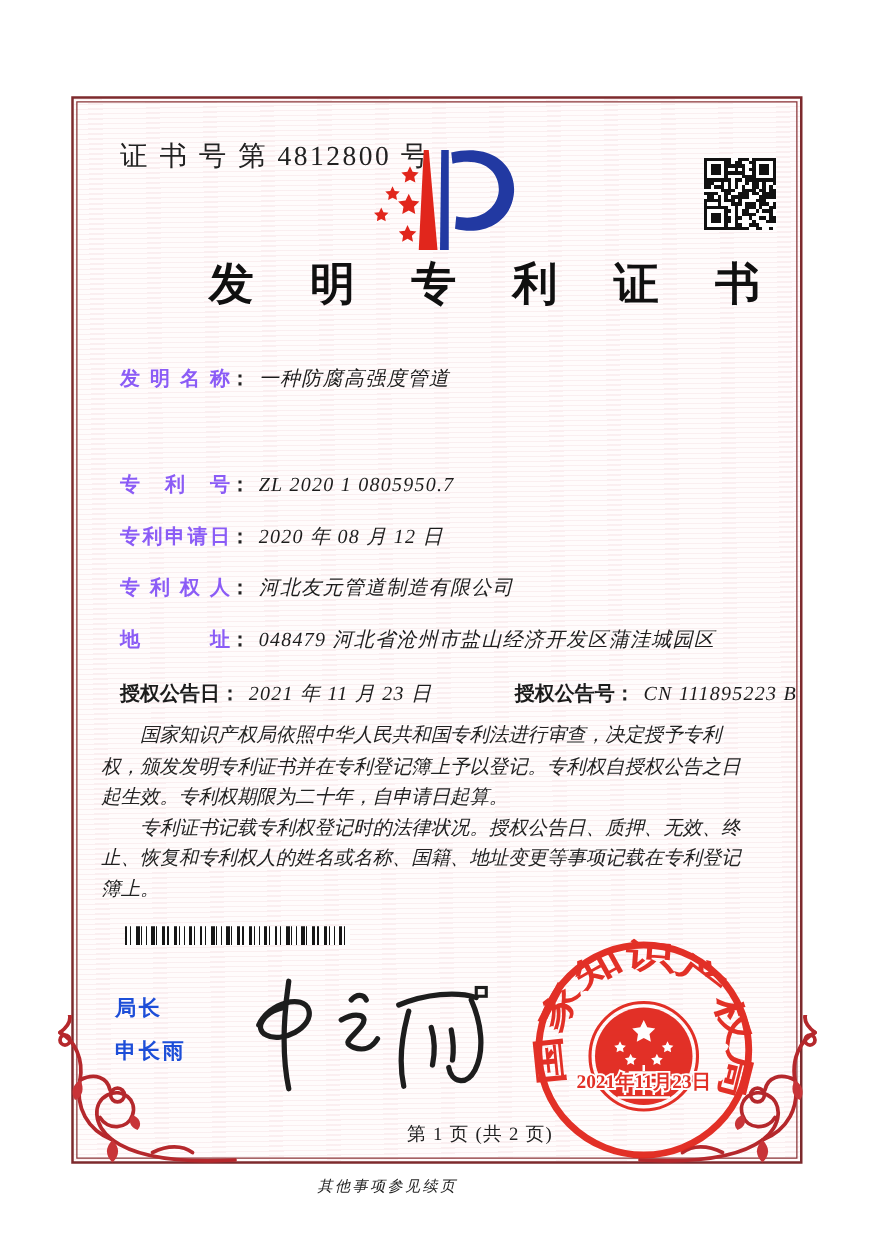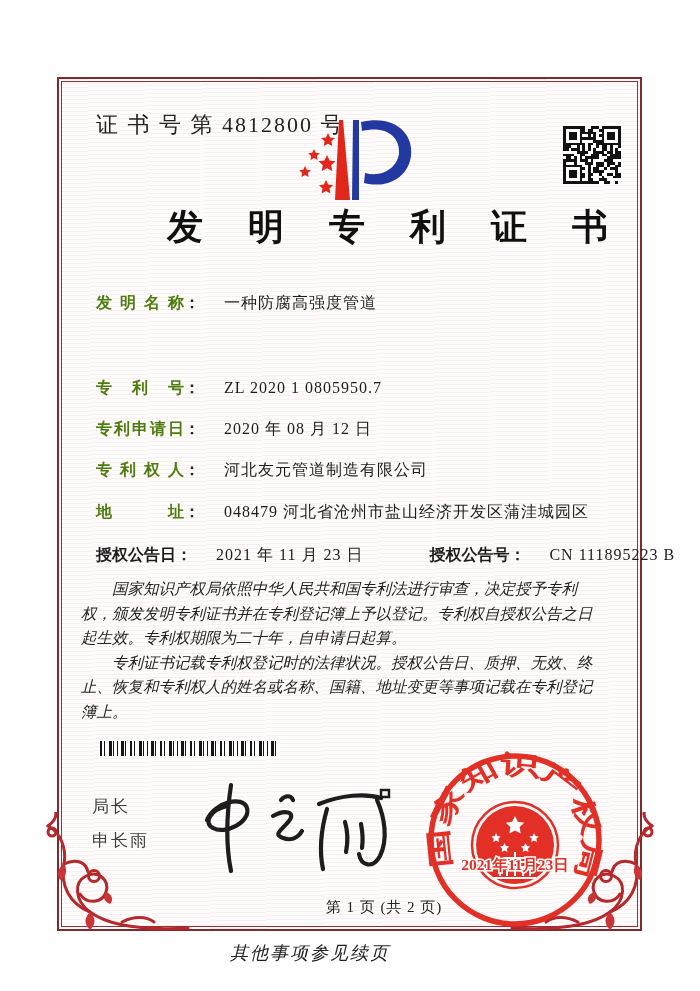--- a/index.html
+++ b/index.html
@@ -11,41 +11,41 @@
            repeating-linear-gradient(179deg, rgba(228,168,178,0.16) 0px, rgba(228,168,178,0.16) 1px, rgba(255,255,255,0) 1px, rgba(255,255,255,0) 4px),
            #fffcfc;}
   .frame-inner{position:absolute;inset:2px;border:1px solid #8a3336;pointer-events:none;}
   .cert-no{position:absolute;left:96px;top:110px;font-size:22px;color:#222;letter-spacing:2px;}
   .logo{position:absolute;left:281px;top:110px;width:148px;height:98px;}
   .qr{position:absolute;left:563px;top:126px;width:58px;height:58px;background:#fff;}
   .title{position:absolute;left:57px;top:203px;width:661px;text-align:center;
          font-size:36px;font-weight:bold;color:#101010;letter-spacing:18px;text-indent:18px;}
   .frow{position:absolute;left:96px;height:22px;font-size:16px;color:#1c1c1c;white-space:nowrap;}
   .flabel{display:inline-block;width:88px;text-align:justify;text-align-last:justify;
-          -moz-text-align-last:justify;font-weight:bold;color:#4d7c0f;vertical-align:top;}
+          -moz-text-align-last:justify;font-weight:bold;color:#8b5cf6;vertical-align:top;}
   .fcolon{font-weight:bold;color:#222;}
-  .fvalue{margin-left:24px;letter-spacing:1px;}
+  .fvalue{margin-left:7px;letter-spacing:1px;font-style:italic;}
   .body-text{position:absolute;left:81px;top:577px;width:516px;font-size:15.5px;line-height:24.5px;
              color:#222;font-style:italic;}
   .body-text p{margin:0;text-indent:2em;}
   .barcode{position:absolute;left:100px;top:741px;width:180px;height:15px;
     background:repeating-linear-gradient(90deg,
       #161616 0 2px,#fff 2px 4px,#161616 4px 5px,#fff 5px 9px,#161616 9px 12px,#fff 12px 13px,
       #161616 13px 14px,#fff 14px 17px,#161616 17px 18px,#fff 18px 21px,#161616 21px 24px,
       #fff 24px 25px,#161616 25px 26px,#fff 26px 30px);}
-  .sig-block{position:absolute;left:92px;top:795px;font-size:17px;color:#404040;font-weight:normal;}
+  .sig-block{position:absolute;left:92px;top:795px;font-size:17px;color:#1d4ed8;font-weight:bold;}
   .sig-block div{margin-bottom:11px;letter-spacing:2px;}
   .signature{position:absolute;left:185px;top:778px;width:215px;height:98px;}
   .seal{position:absolute;left:424px;top:748px;width:182px;height:182px;opacity:0.95;}
   .flourish{position:absolute;width:150px;height:122px;}
   .flourish.bl{left:42px;top:812px;}
   .flourish.br{left:508px;top:812px;transform:scaleX(-1);}
   .page-no{position:absolute;left:57px;top:898px;width:654px;text-align:center;font-size:15px;
            color:#222;letter-spacing:1px;}
-  .cont-note{position:absolute;left:0;top:941px;width:620px;text-align:center;font-size:18px;
+  .cont-note{position:absolute;left:0;top:941px;width:620px;text-align:center;font-size:12px;
              color:#222;font-style:italic;letter-spacing:2px;}
 </style>
 </head>
 <body>
 
 <div class="page">
 
   <div class="frame">
     <div class="frame-inner"></div>
   </div>

